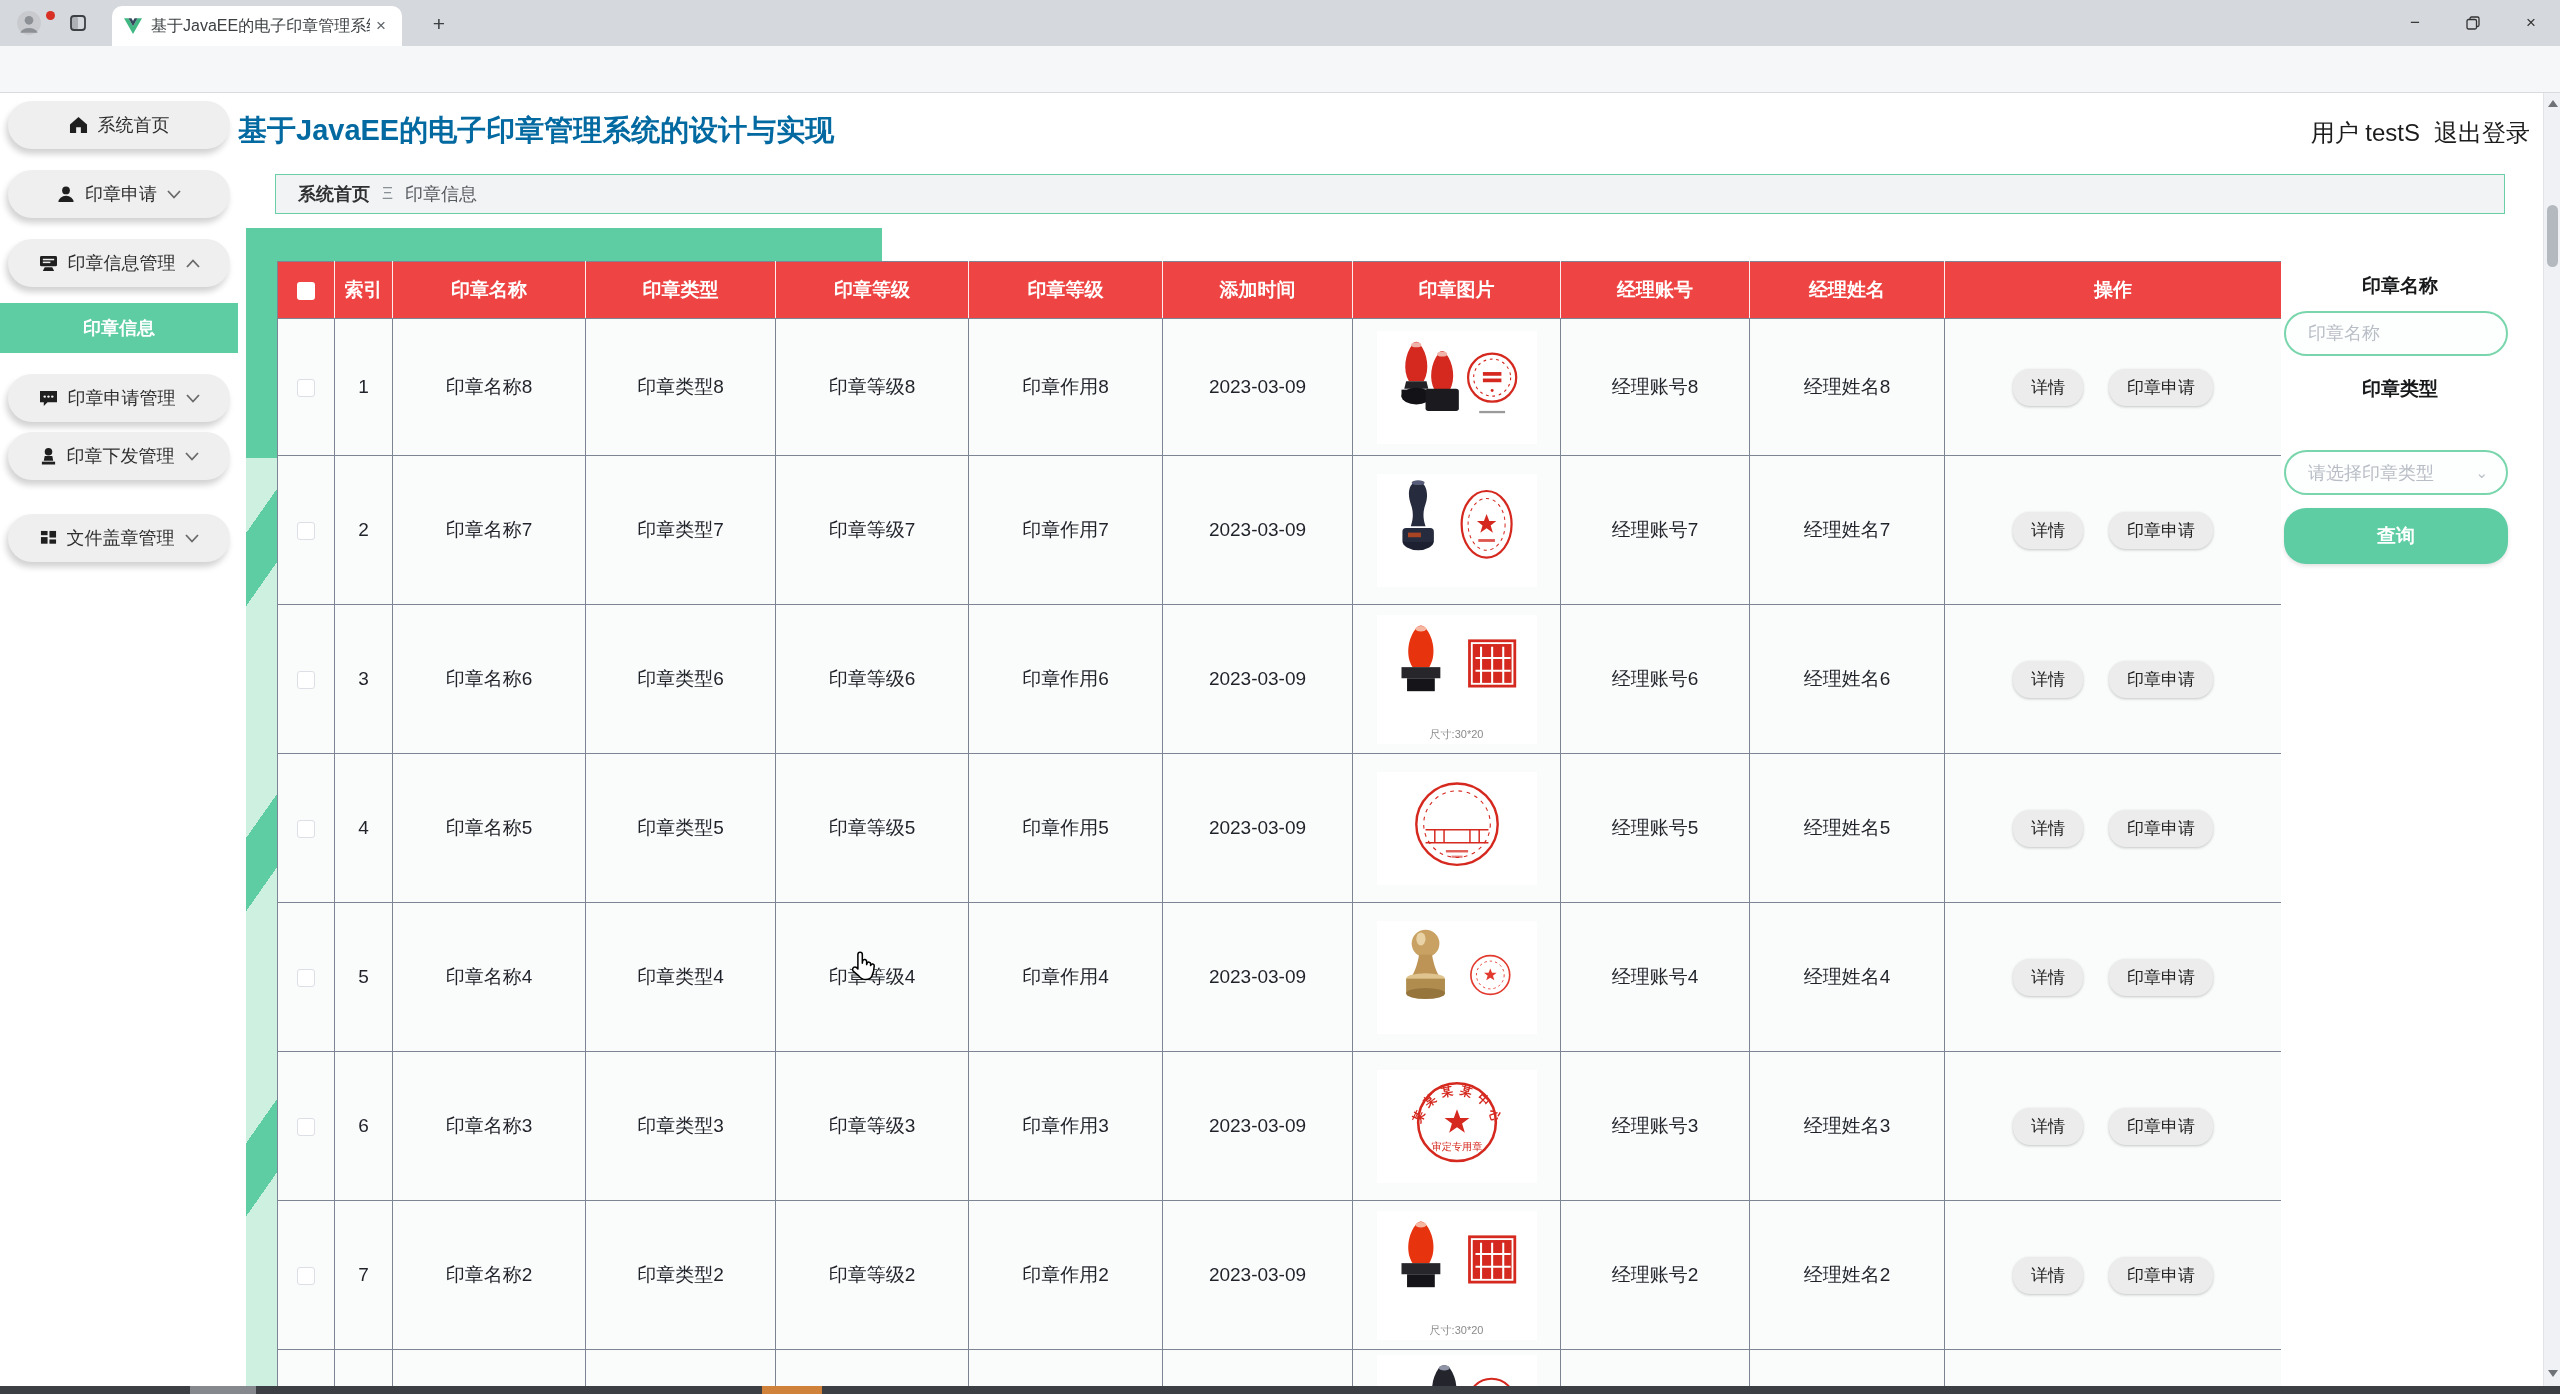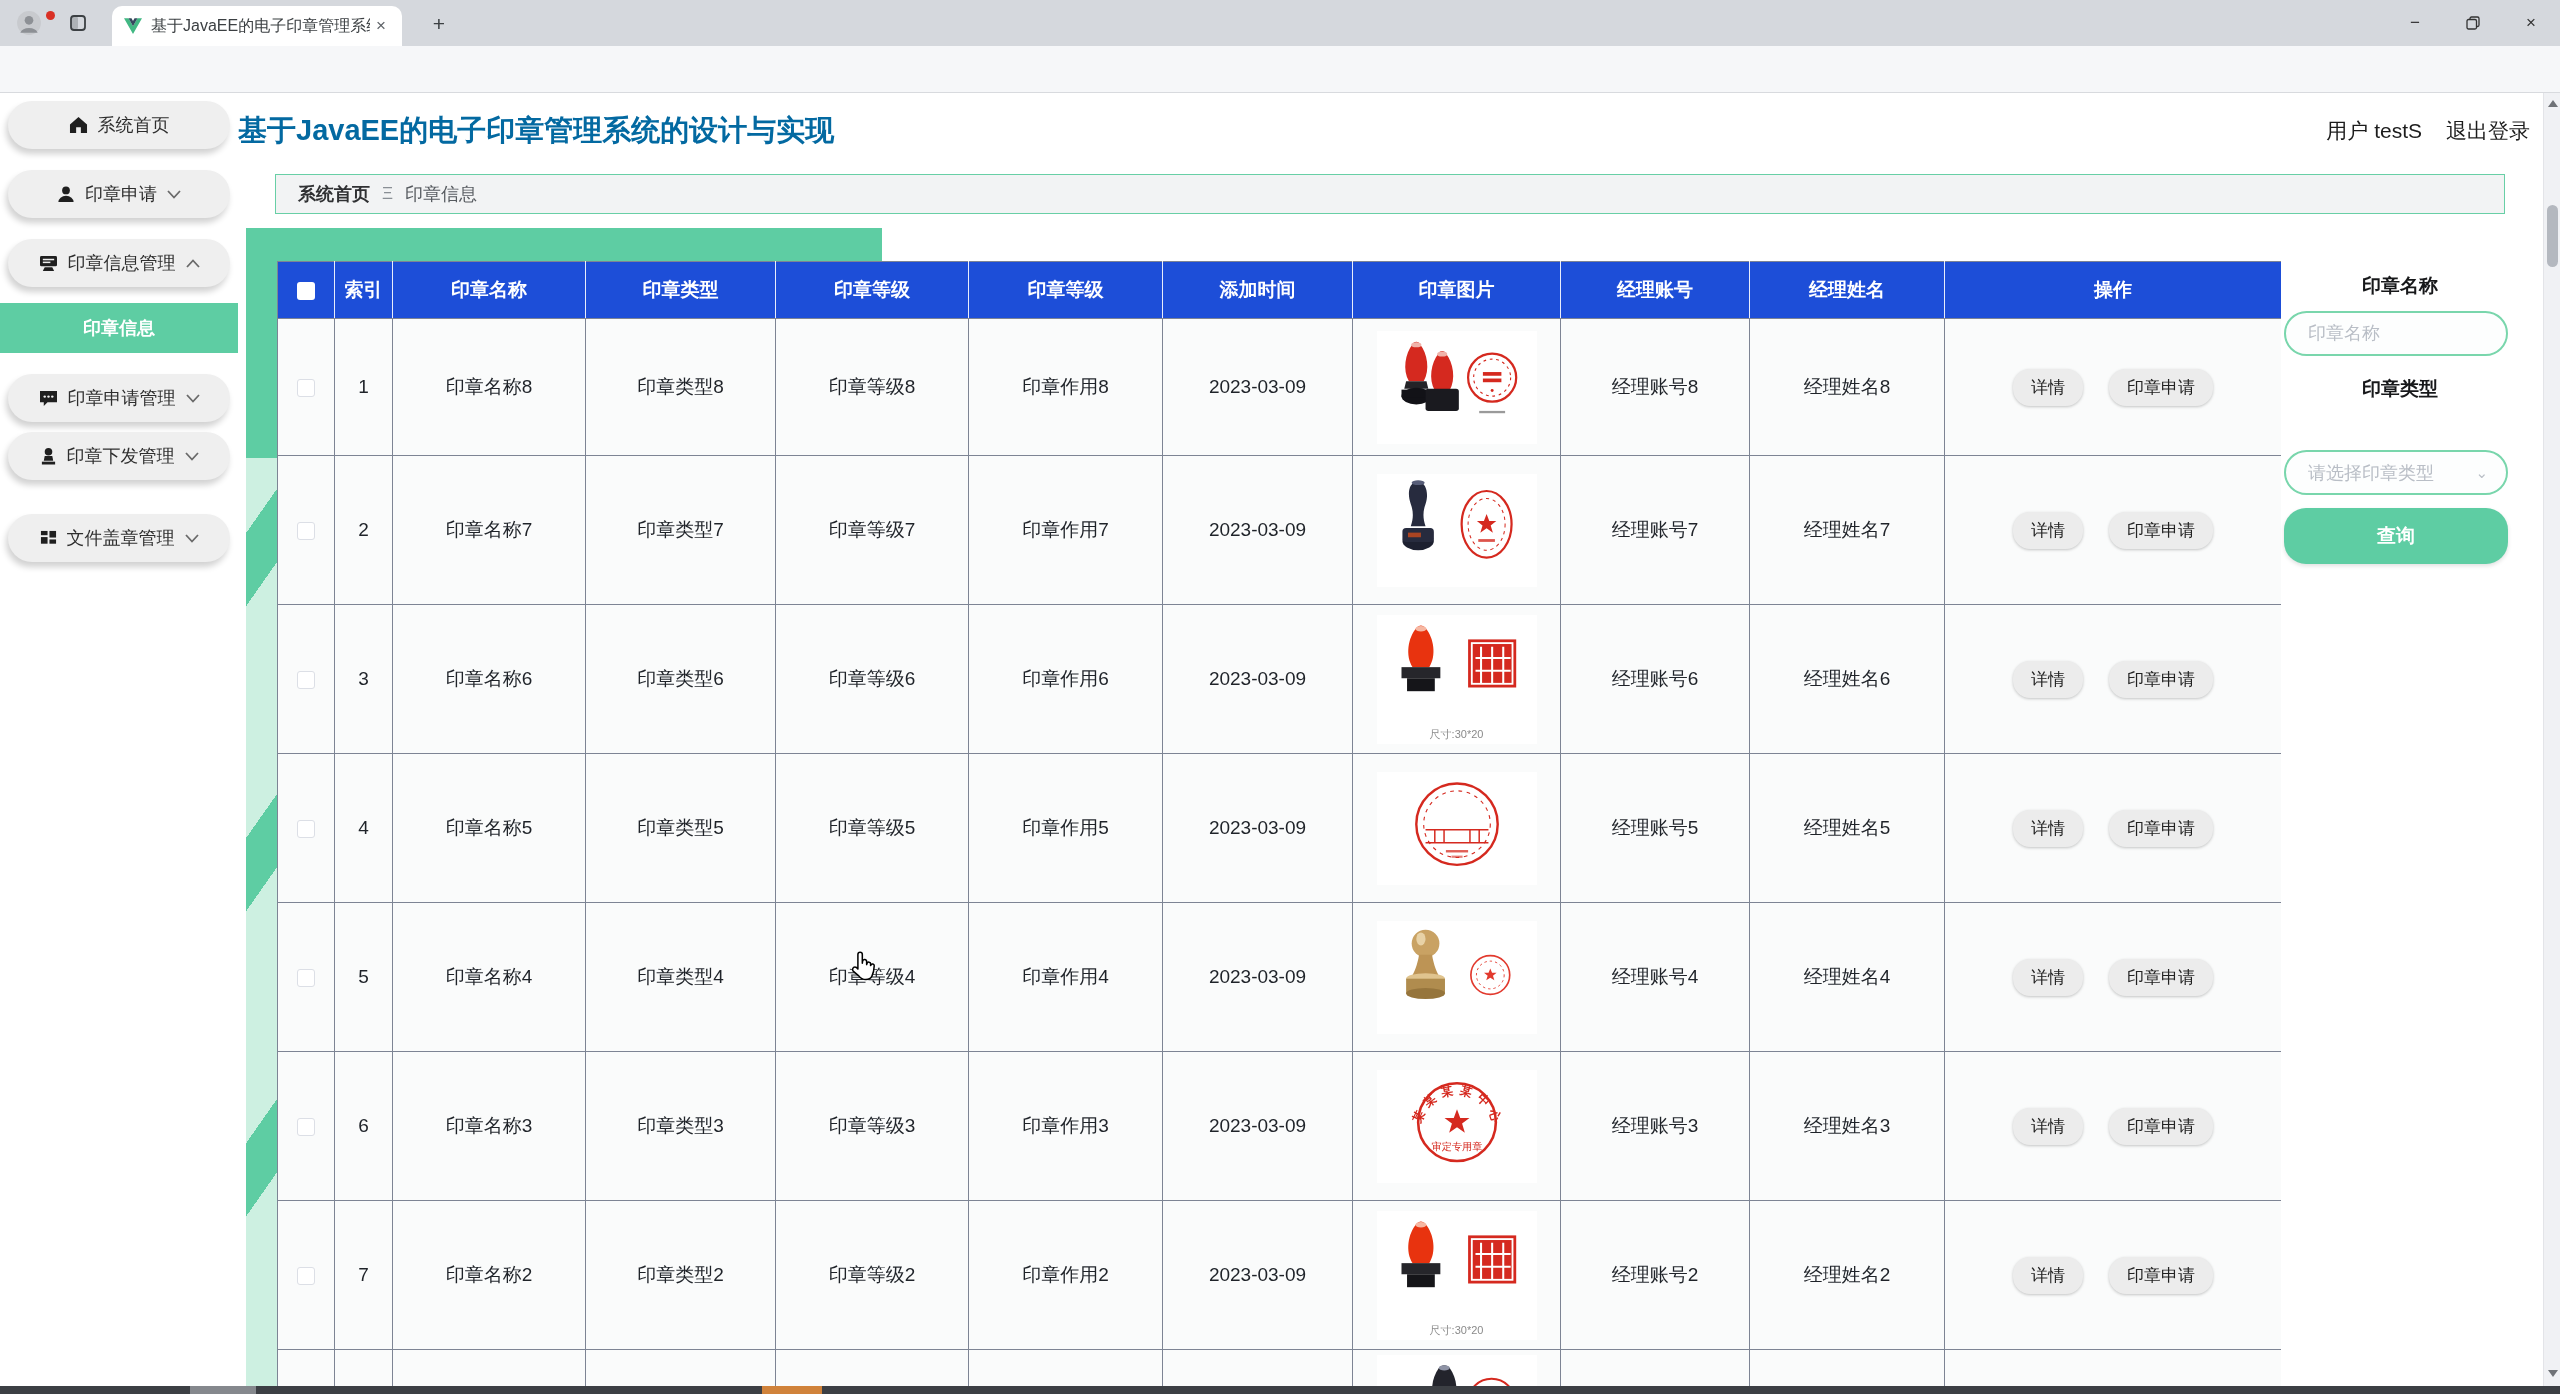--- a/index.html
+++ b/index.html
@@ -45,32 +45,32 @@
   
   .deco-bar { position:absolute; left:246px; top:135px; width:636px; height:35px; background:#5ecda3; }
   .deco-strip { position:absolute; left:246px; top:135px; width:35px; height:1158px;
      background:
        linear-gradient(#5ecda3 0 230px, rgba(0,0,0,0) 230px),
        repeating-linear-gradient(125deg, #5ecda3 0 42px, #cdf0e1 42px 175px);
   }
 
   
   .page-title { position:absolute; left:238px; right:17px; top:18px; font-size:29px; font-weight:bold; color:#0369a1; }
-  .user-box { position:absolute; right:30px; top:24px; font-size:21px; color:#1c1c1c; display:flex; gap:24px; }
+  .user-box { position:absolute; right:30px; top:24px; font-size:24px; color:#1c1c1c; display:flex; gap:14px; }
 
   
   .breadcrumb { position:absolute; left:275px; top:81px; width:2230px; height:40px; background:#f2f3f4; border:1px solid #68cfa6; display:flex; align-items:center; gap:12px; padding:0 22px; font-size:18px; }
   .bc-home { color:#303133; font-weight:bold; }
   .bc-sep { color:#8a8f95; font-size:17px; }
   .bc-cur { color:#565a5f; }
 
   
   .table-wrap { position:absolute; left:277px; top:168px; width:2004px; height:1125px; overflow:hidden; }
   table.seal-table { width:2004px; table-layout:fixed; border-collapse:collapse; background:#fafbfb; }
-  .seal-table th { height:57px; background:#1d4ed8; color:#fff; font-size:19px; font-weight:bold; border-right:1px solid rgba(255,255,255,.9); border-top:1px solid #7d8494; border-bottom:1px solid #7d8494; }
+  .seal-table th { height:57px; background:#ef4444; color:#fff; font-size:19px; font-weight:bold; border-right:1px solid rgba(255,255,255,.9); border-top:1px solid #7d8494; border-bottom:1px solid #7d8494; }
   .seal-table th:first-child { border-left:1px solid #7d8494; }
   .seal-table th:last-child { border-right:1px solid #7d8494; }
   .seal-table td { border:1px solid #7d8494; text-align:center; vertical-align:middle; font-size:19px; color:#1f2329; background:#fafbfb; }
   .seal-table tr.r1 { height:137px; }
   .seal-table tr.rn { height:149px; }
   .seal-table tr.partial { height:60px; }
   .seal-table tr.partial td { border-bottom:none; }
   .hdr-cb, .row-cb { display:inline-block; width:18px; height:18px; border-radius:3px; vertical-align:middle; }
   .hdr-cb { background:#fff; }
   .row-cb { background:#fff; border:1px solid #dcdfe6; }

